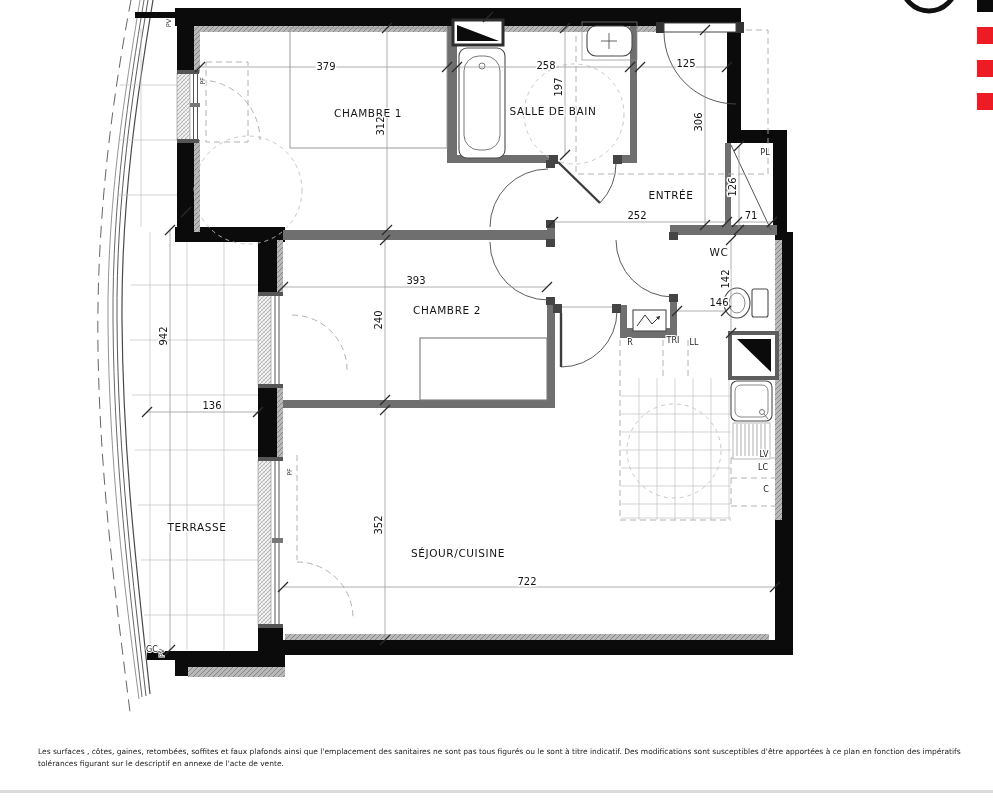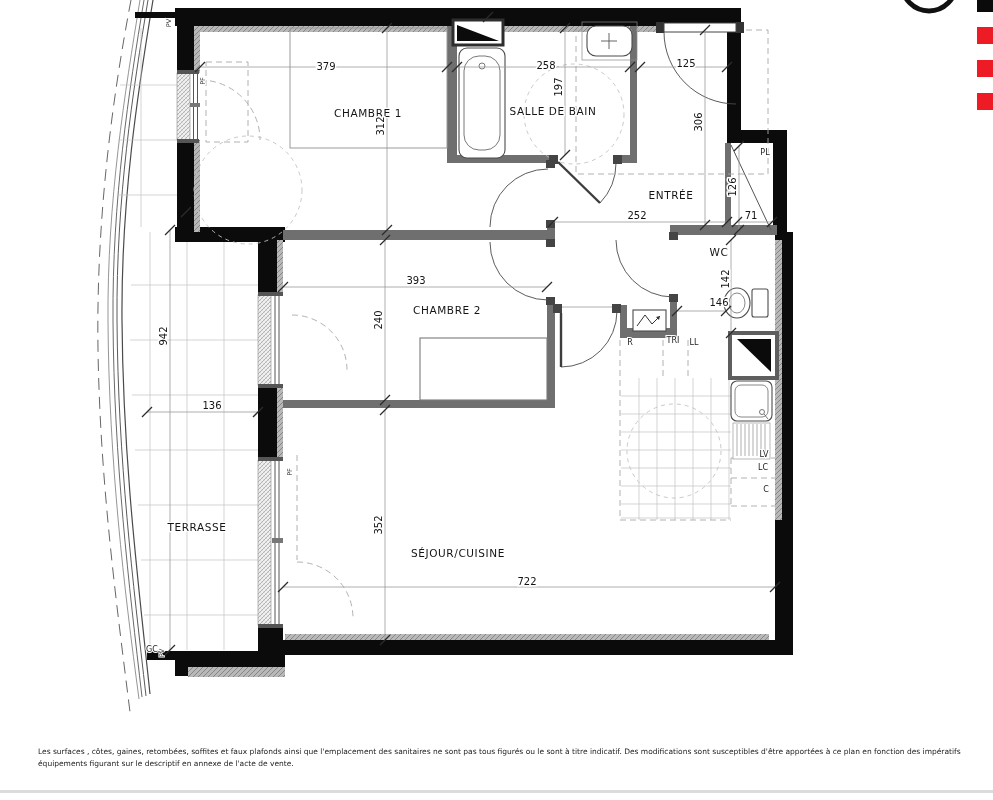--- a/index.html
+++ b/index.html
@@ -352,16 +352,16 @@
       <rect x="977" y="0" width="16" height="12" fill="#0b0b0b"></rect>
       <rect x="977" y="27" width="16" height="17" fill="#ed1c24"></rect>
       <rect x="977" y="60" width="16" height="17" fill="#ed1c24"></rect>
       <rect x="977" y="93" width="16" height="17" fill="#ed1c24"></rect>
     </g>
   </svg>
   </div>
 
   <div class="footer">
     <div>Les surfaces , côtes, gaines, retombées, soffites et faux plafonds ainsi que l'emplacement des sanitaires ne sont pas tous figurés ou le sont à titre indicatif. Des modifications sont susceptibles d'être apportées à ce plan en fonction des impératifs</div>
-    <div>équipements figurant sur le descriptif en annexe de l'acte de vente.</div>
+    <div>tolérances figurant sur le descriptif en annexe de l'acte de vente.</div>
   </div>
   <div class="bottom-rule"></div>
 </div>
 
 </body></html>

